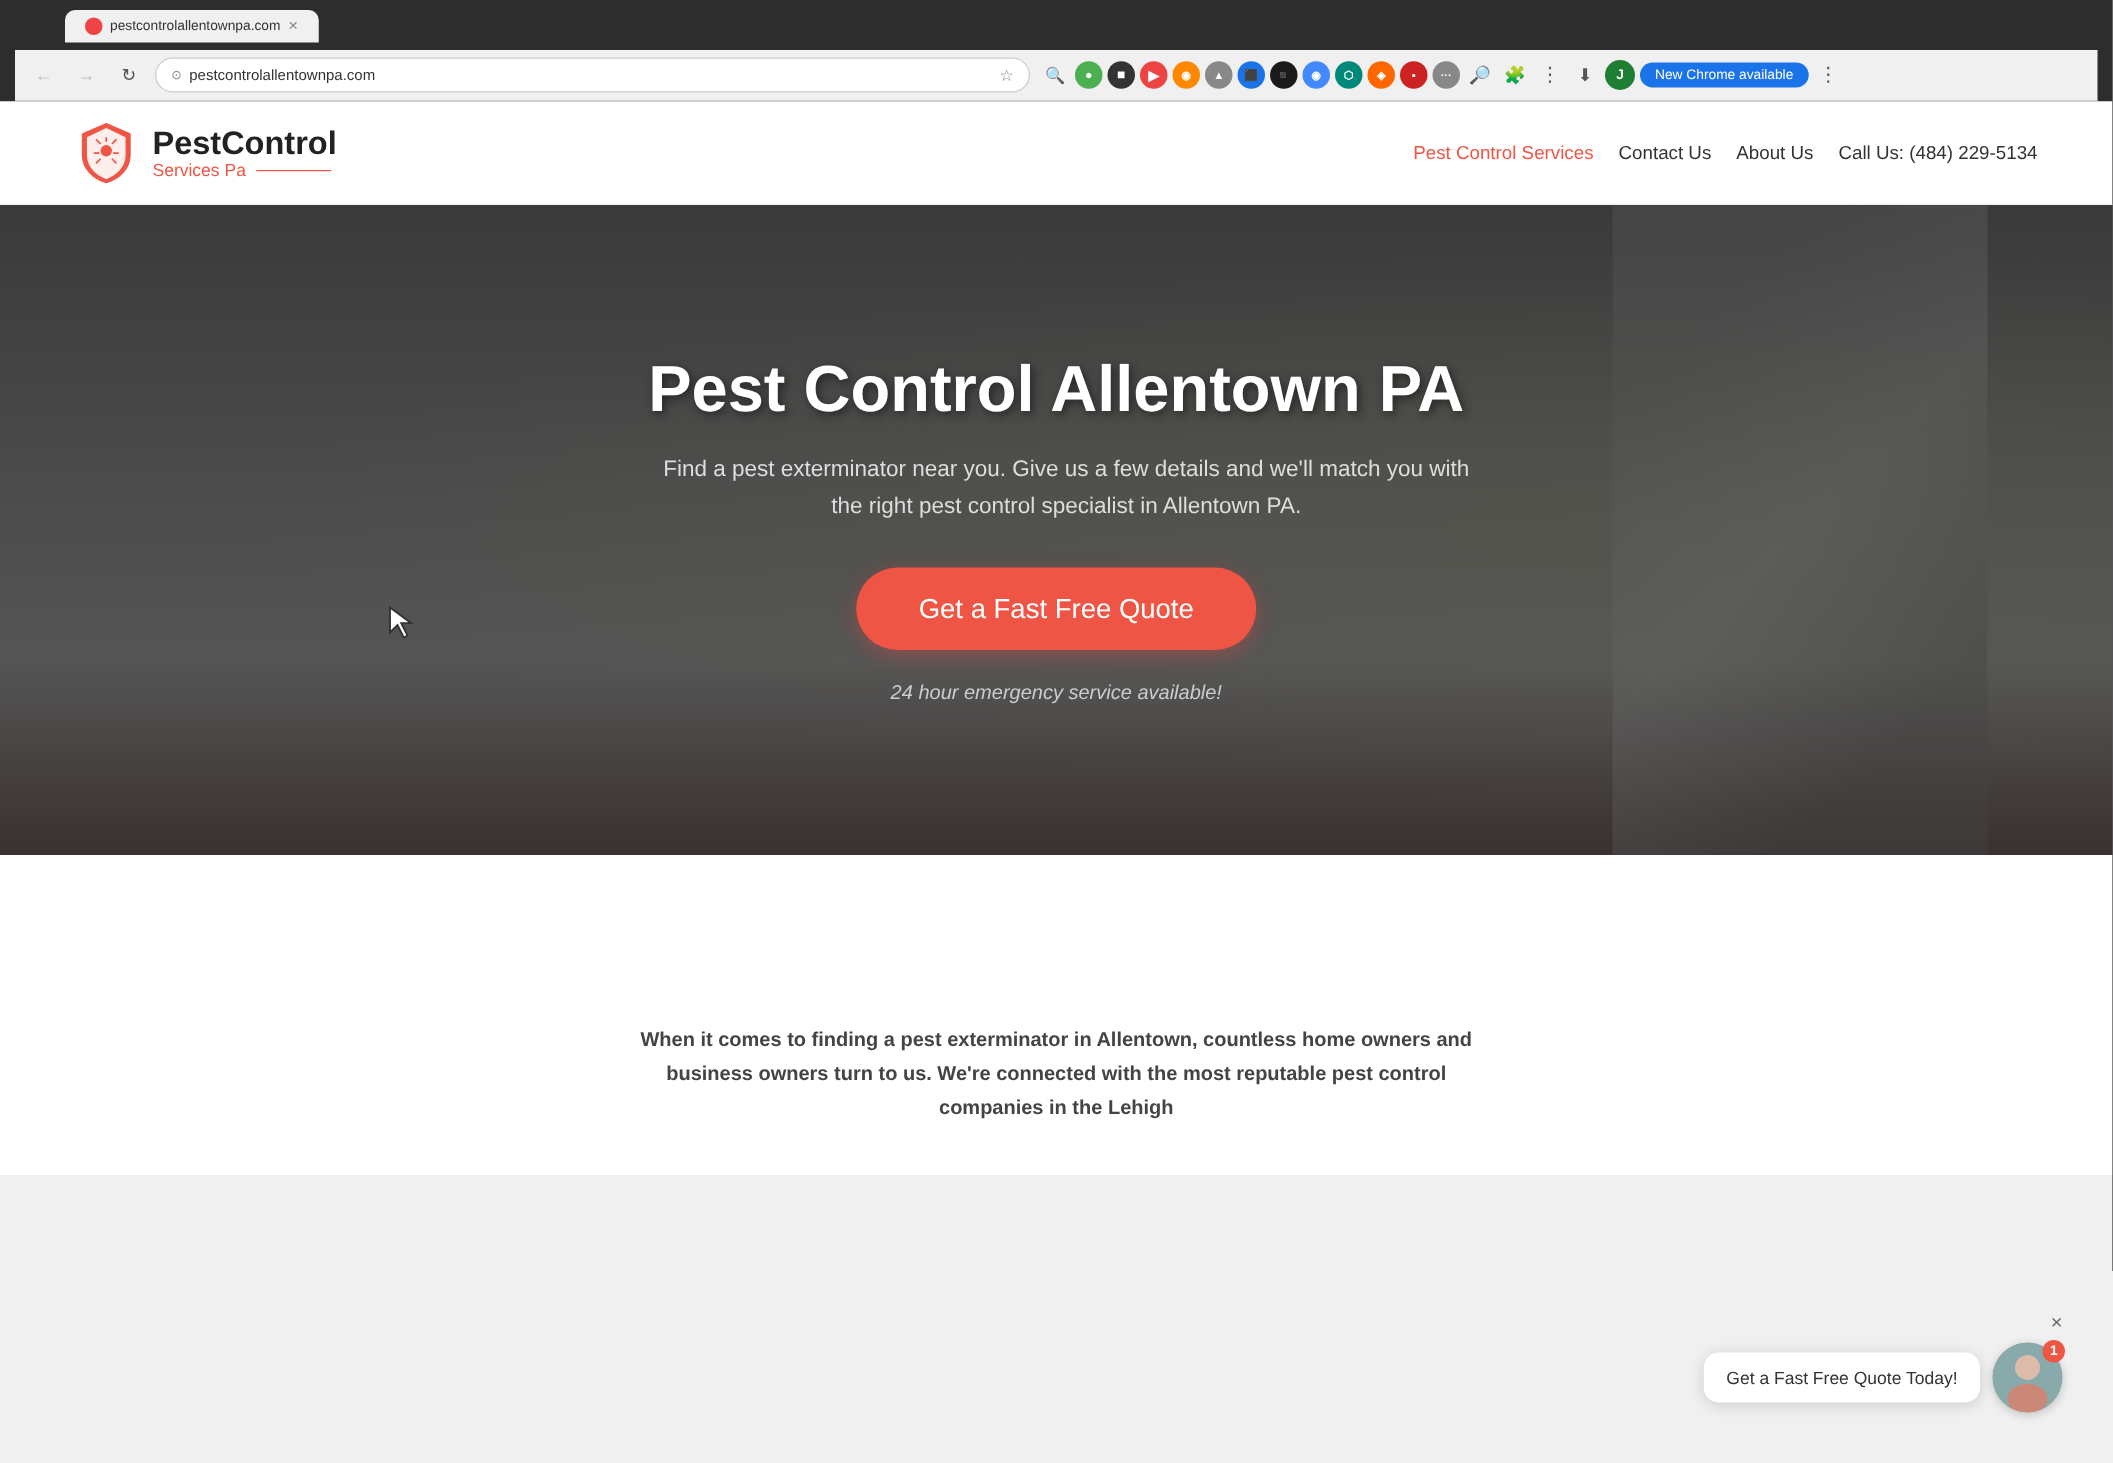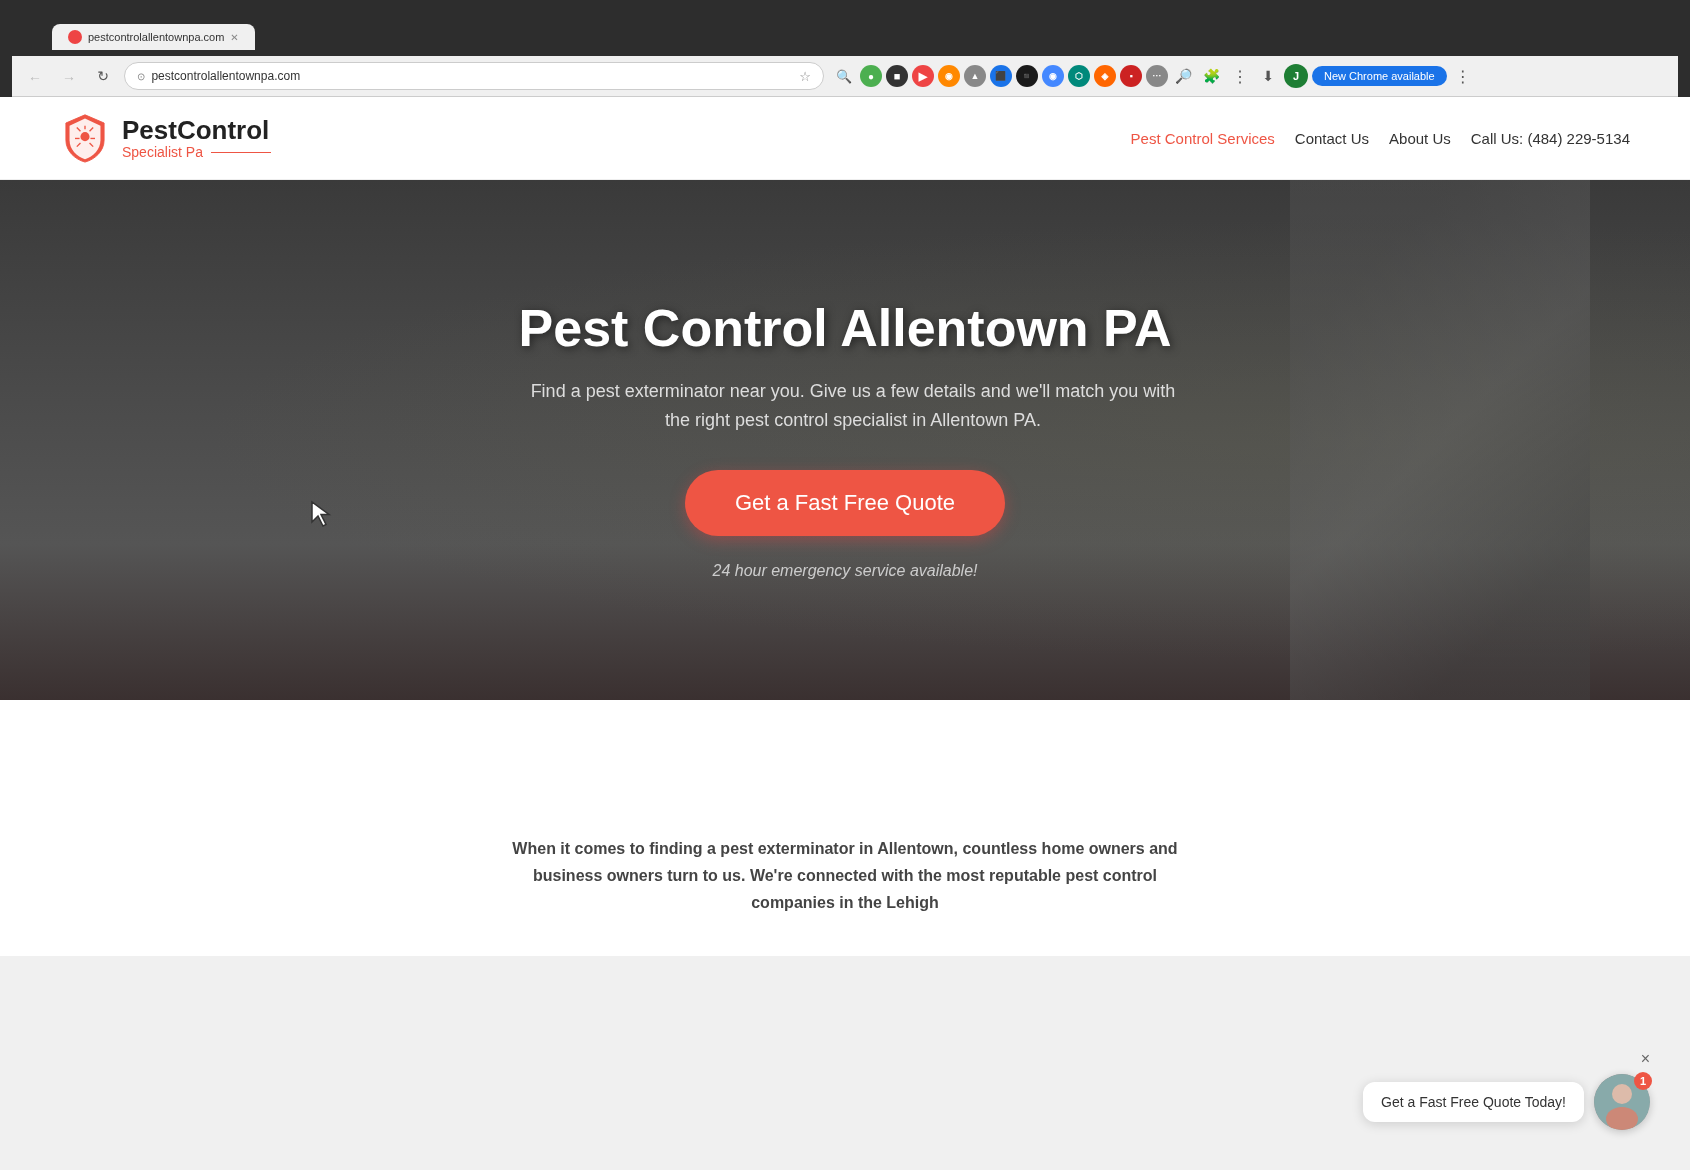--- a/index.html
+++ b/index.html
@@ -1,21 +1,21 @@
 <!DOCTYPE html>
 <html><head>
   <meta charset="utf-8">
   <style>
     * { margin: 0; padding: 0; box-sizing: border-box; }
     body { font-family: Arial, sans-serif; background: #f0f0f0; width: 1690px; }
 
     
     .browser-chrome {
       background: #2d2d2d;
-      padding: 24px 12px 0;
+      padding: 8px 12px 0;
       display: flex;
       flex-direction: column;
       gap: 6px;
     }
     .browser-tabs-row {
       display: flex;
       align-items: flex-end;
       gap: 2px;
       padding-left: 40px;
     }
@@ -396,21 +396,21 @@
         <line x1="25" y1="18" x2="25" y2="14" stroke="#e54" stroke-width="1.5"></line>
         <line x1="30" y1="20" x2="34" y2="16" stroke="#e54" stroke-width="1.5"></line>
         <line x1="19" y1="28" x2="14" y2="28" stroke="#e54" stroke-width="1.5"></line>
         <line x1="31" y1="28" x2="36" y2="28" stroke="#e54" stroke-width="1.5"></line>
         <line x1="20" y1="33" x2="16" y2="37" stroke="#e54" stroke-width="1.5"></line>
         <line x1="30" y1="33" x2="34" y2="37" stroke="#e54" stroke-width="1.5"></line>
       </svg>
       <div class="logo-text-area">
         <span class="logo-title">PestControl</span>
         <span class="logo-subtitle">
-          <span>Specialist Pa</span>
+          <span>Services Pa</span>
           <span class="logo-line"></span>
         </span>
       </div>
     </div>
     <nav class="site-nav">
       <a class="nav-link active">Pest Control Services</a>
       <a class="nav-link">Contact Us</a>
       <a class="nav-link">About Us</a>
       <span class="nav-phone">Call Us: (484) 229-5134</span>
     </nav>

